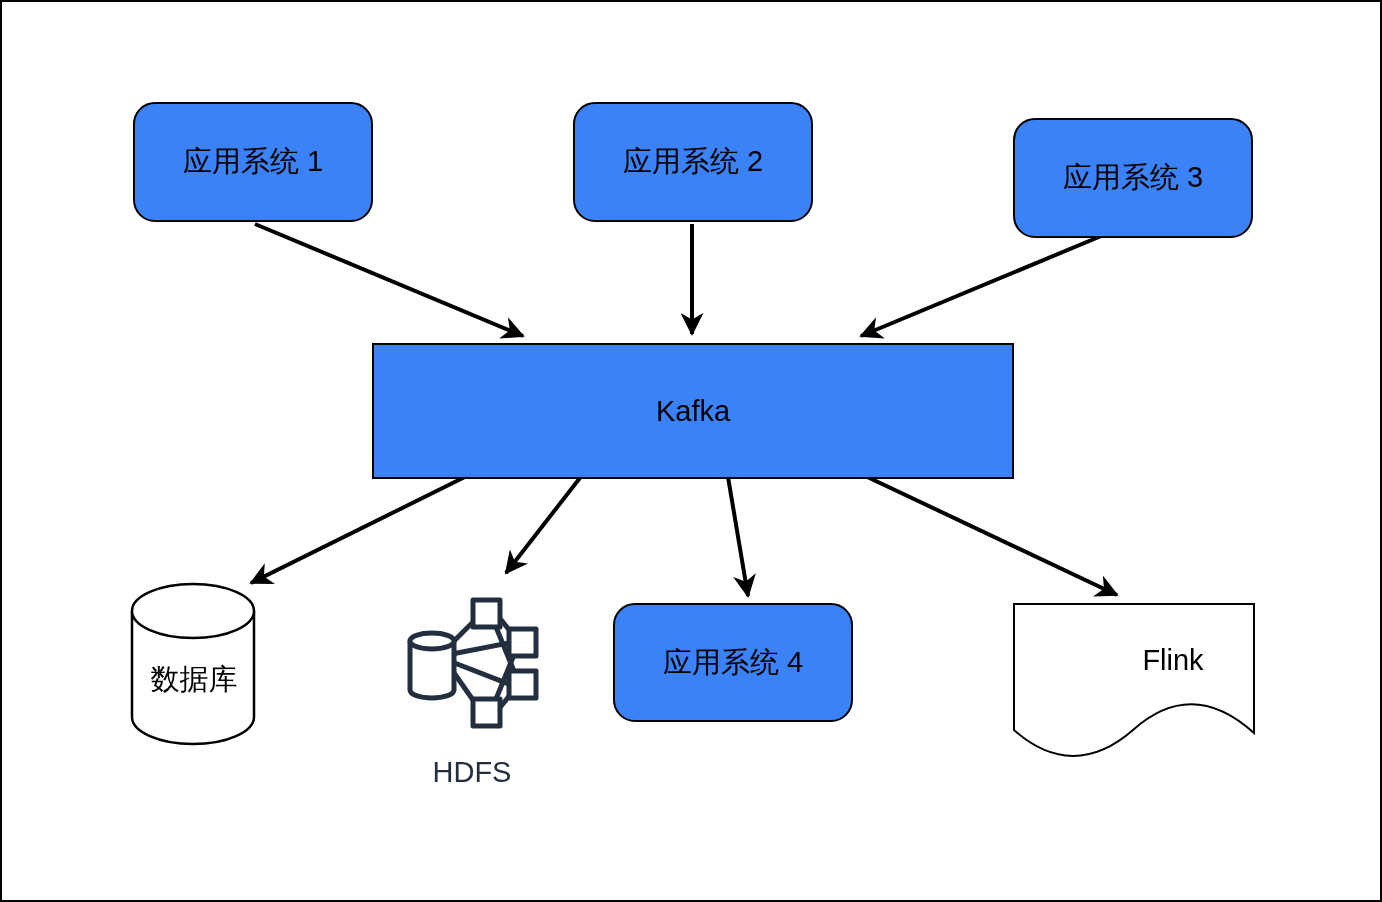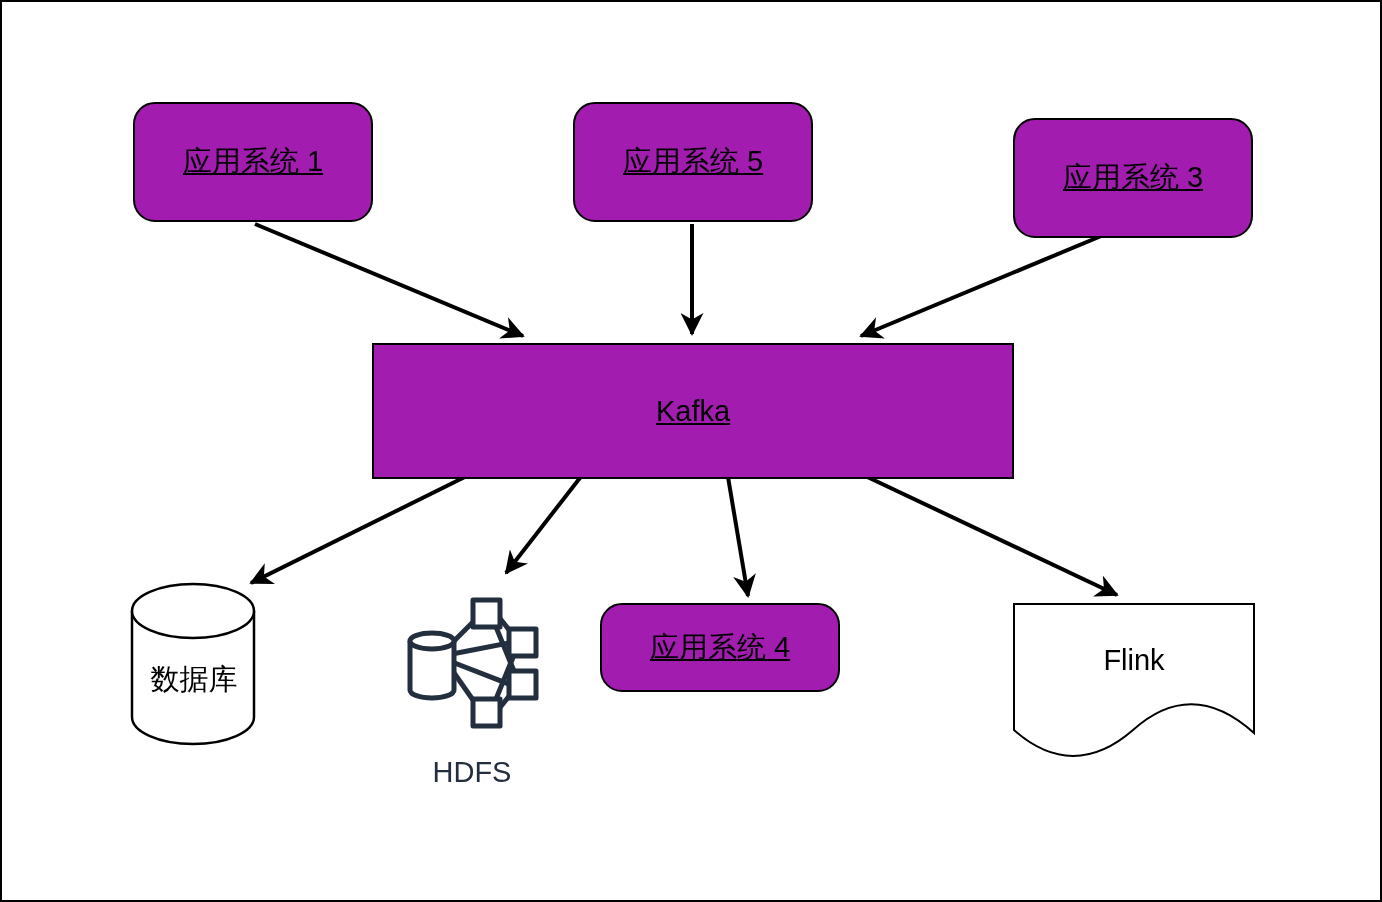--- a/index.html
+++ b/index.html
@@ -18,29 +18,28 @@
     left: 0; top: 0;
     width: 1382px; height: 902px;
   }
   .edge { stroke: #000; stroke-width: 4; fill: none; }
   .shape { stroke: #000; stroke-width: 2.5; fill: #fff; }
   .hdfs-line { stroke: #232f3e; stroke-width: 5; fill: none; }
   .hdfs-shape { stroke: #232f3e; stroke-width: 5; fill: #fff; stroke-linejoin: round; }
   .node {
     position: absolute;
     border: 2.5px solid #000;
-    background: #a21caf;
+    background: #3b82f6;
     display: flex;
     align-items: center;
     justify-content: center;
     font-size: 29px;
     color: #000;
     box-sizing: border-box;
     text-align: left;
-    text-decoration: underline;
   }
   .rounded { border-radius: 22px; }
   .floating-label {
     position: absolute;
     display: flex;
     align-items: center;
     justify-content: center;
     font-size: 29px;
     color: #000;
     text-align: center;
@@ -91,27 +90,27 @@
       <rect class="hdfs-shape" x="507" y="627" width="27" height="27"></rect>
       <rect class="hdfs-shape" x="507" y="669" width="27" height="27"></rect>
       <rect class="hdfs-shape" x="471" y="697" width="27" height="27"></rect>
       <path class="hdfs-shape" d="M408,639 L408,688 A22,8 0 0 0 452,688 L452,639"></path>
       <ellipse class="hdfs-shape" cx="430" cy="639" rx="22" ry="8"></ellipse>
     </g>
   </svg>
 
   <div class="node rounded" style="left:131px; top:100px; width:240px; height:120px;">应用系统 1</div>
 
-  <div class="node rounded" style="left:571px; top:100px; width:240px; height:120px;">应用系统 5</div>
+  <div class="node rounded" style="left:571px; top:100px; width:240px; height:120px;">应用系统 2</div>
 
   <div class="node rounded" style="left:1011px; top:100px; width:240px; height:120px;margin-top:16px;">应用系统 3</div>
 
   <div class="node" style="left:370px; top:341px; width:642px; height:136px;">Kafka</div>
 
-  <div class="node rounded" style="left:598px; top:601px; width:240px; height:89px;">应用系统 4</div>
+  <div class="node rounded" style="left:611px; top:601px; width:240px; height:119px;">应用系统 4</div>
 
   <div class="floating-label" style="left:131px; top:648px; width:122px; height:60px;">数据库</div>
 
   <div class="floating-label hdfs-color" style="left:400px; top:745px; width:140px; height:50px;">HDFS</div>
 
-  <div class="floating-label" style="left:1012px; top:628px; width:240px; height:60px;">Flink</div>
+  <div class="floating-label" style="left:1012px; top:628px; width:240px; height:60px;padding-left:39px;">Flink</div>
 
 </div>
 
 </body></html>

